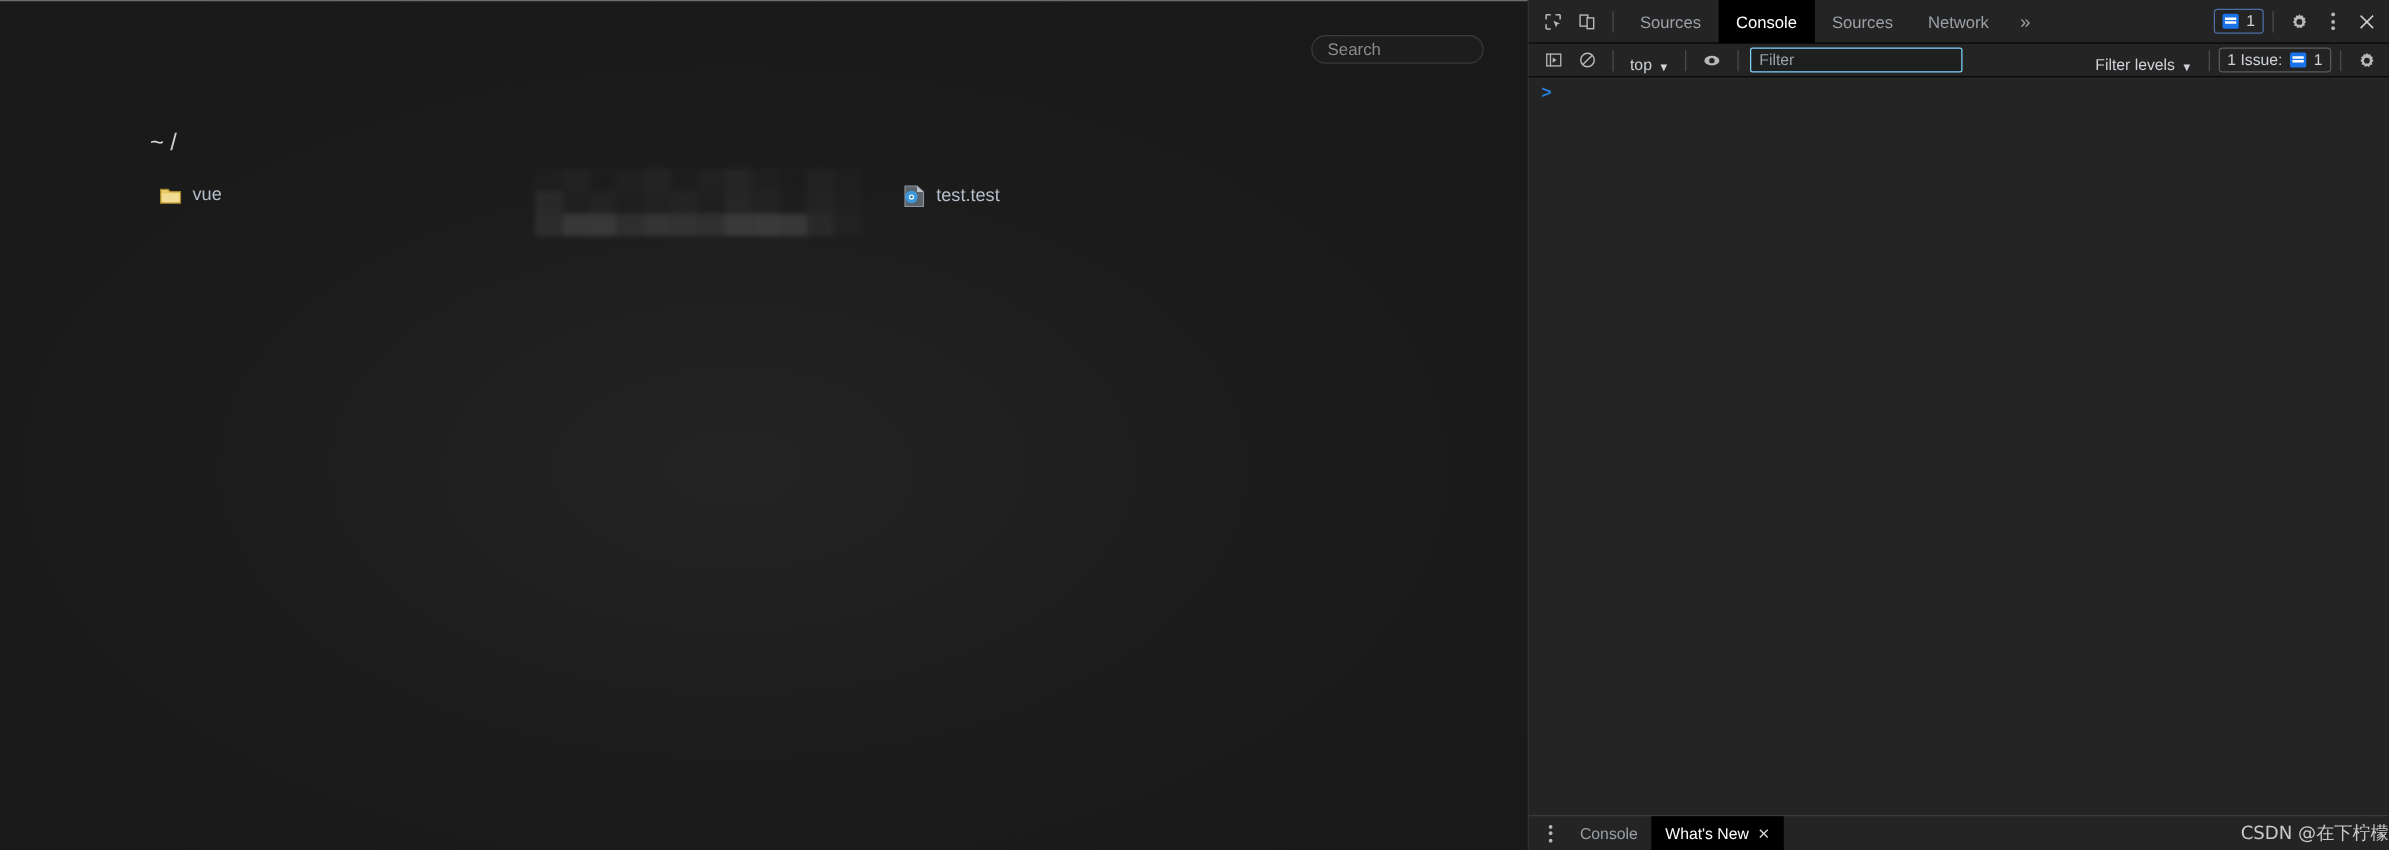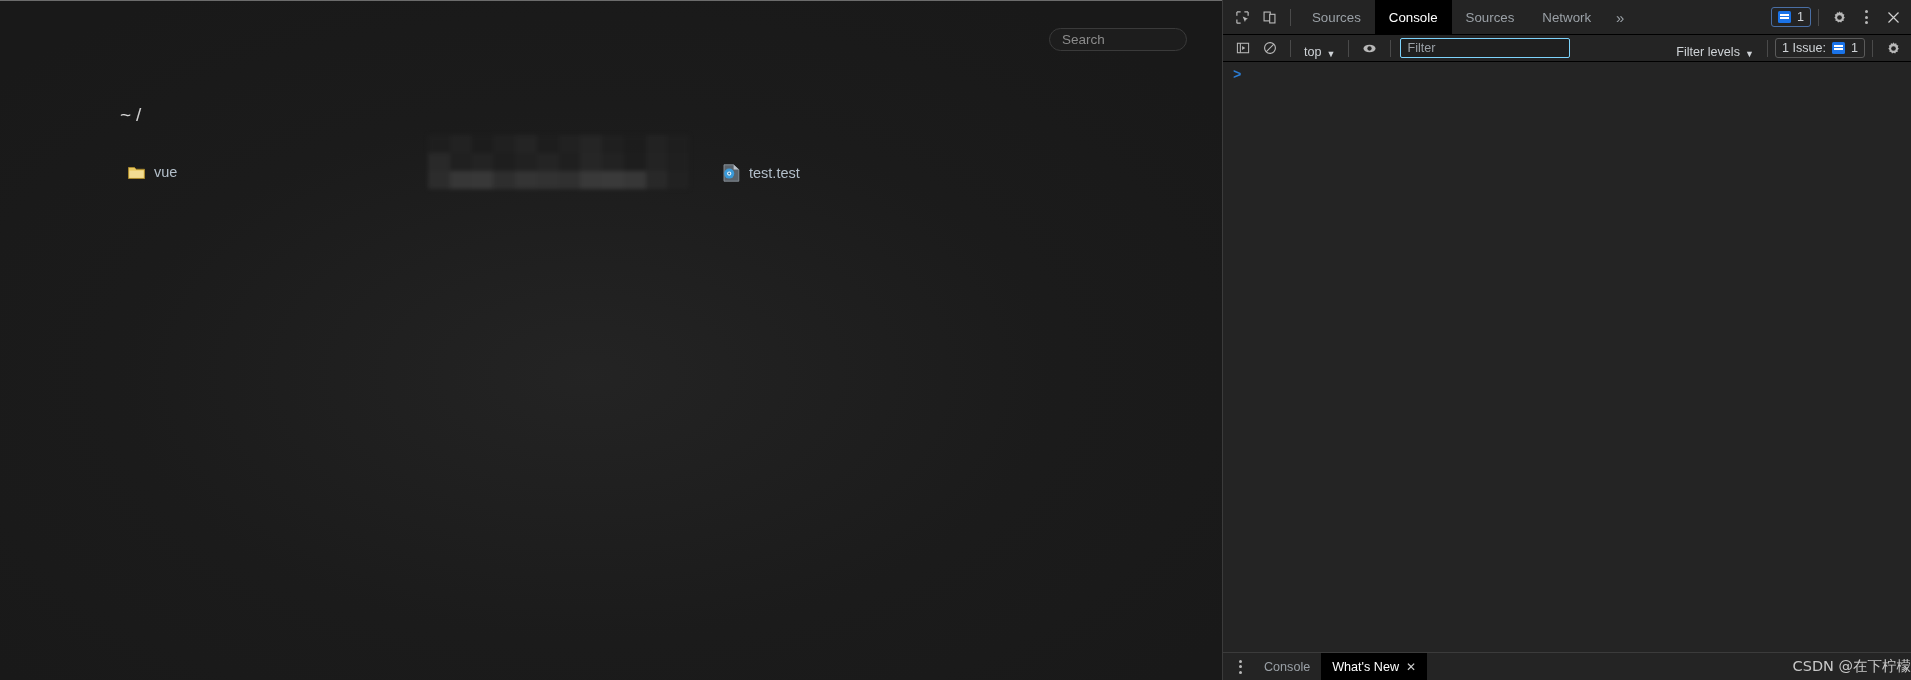--- a/index.html
+++ b/index.html
@@ -60,21 +60,21 @@
     color: #e6e6e6;
     letter-spacing: 1px;
     font-family: "Liberation Sans", sans-serif;
     z-index: 3;
   }
   .breadcrumb .tilde { color: #d8d8d8; }
   .breadcrumb .sep { color: #cfcfcf; margin-left: 4px; }
 
   .file-grid {
     position: absolute;
-    top: 156px;
+    top: 140px;
     left: 0;
     width: 1222px;
     height: 40px;
     z-index: 3;
     text-align: center;
   }
   .file-entry {
     position: absolute;
     display: flex;
     align-items: center;

